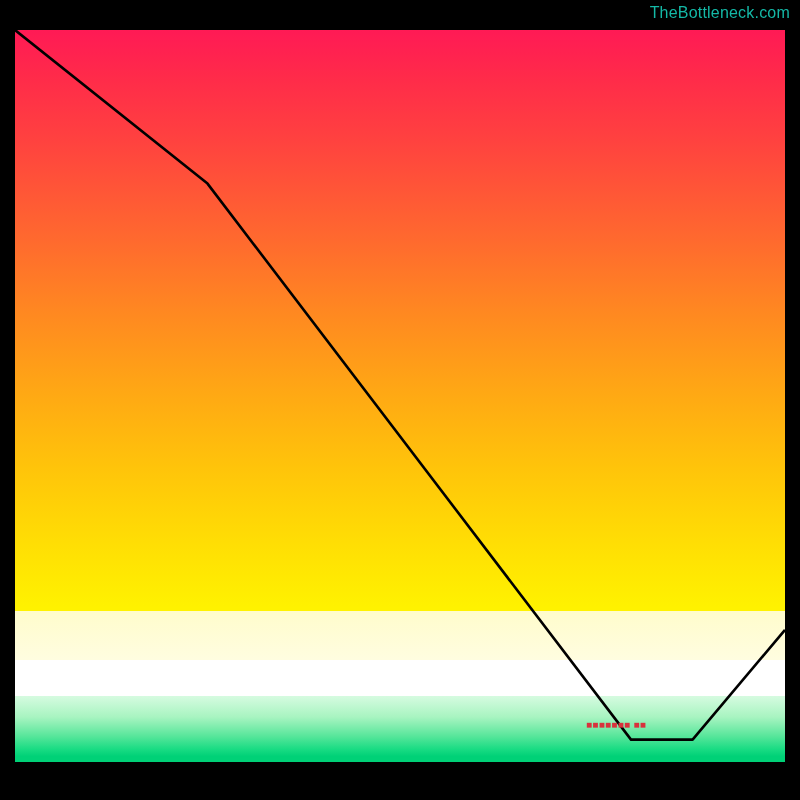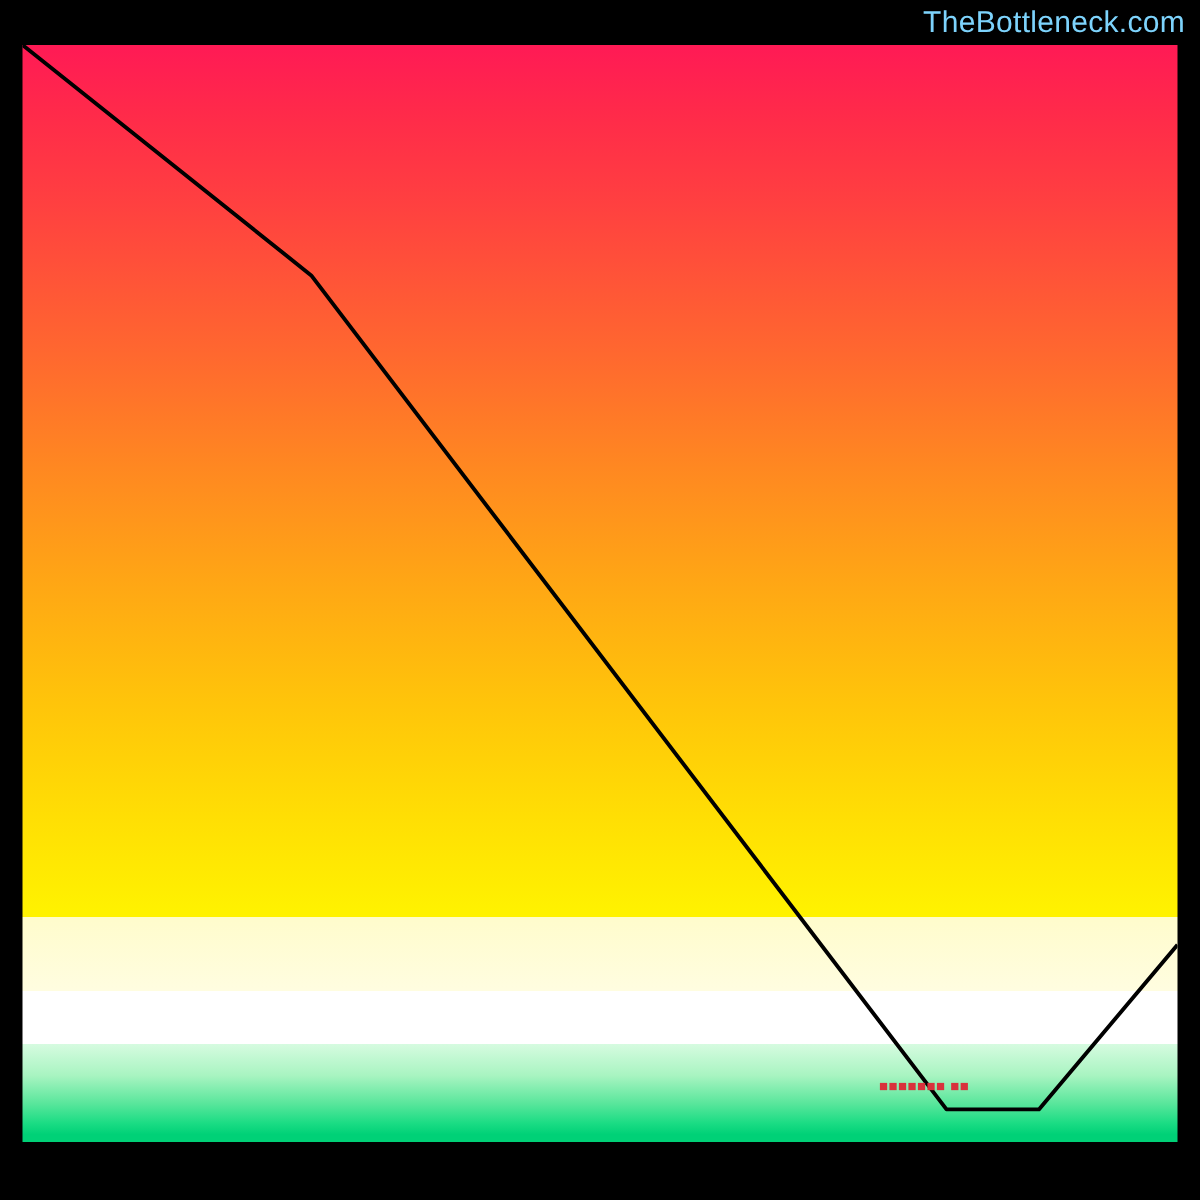--- a/index.html
+++ b/index.html
@@ -14,22 +14,22 @@
   .container {
     position: relative;
     width: 800px;
     height: 800px;
     background: #000;
   }
   .attribution {
     position: absolute;
     top: 4px;
     right: 10px;
-    color: #7dd3fc;
-    font-size: 20px;
+    color: #14b8a6;
+    font-size: 16px;
     font-weight: 500;
     letter-spacing: 0.2px;
   }
   .plot-outer {
     position: absolute;
     left: 15px;
     top: 30px;
     width: 770px;
     height: 755px;
     background: #000;

